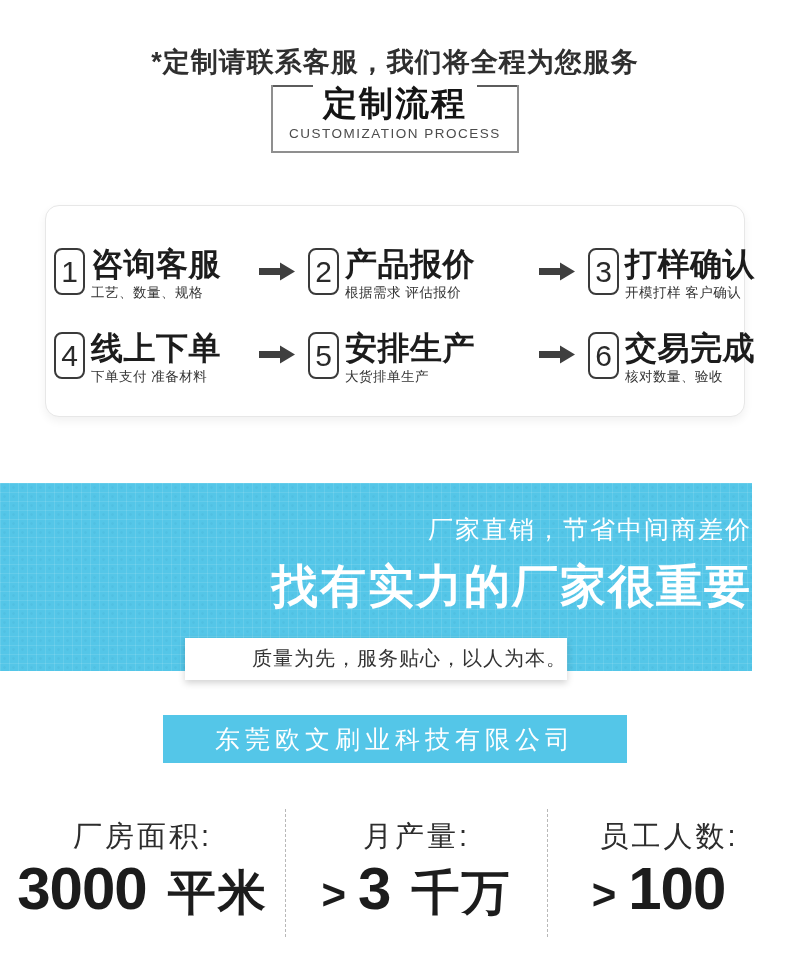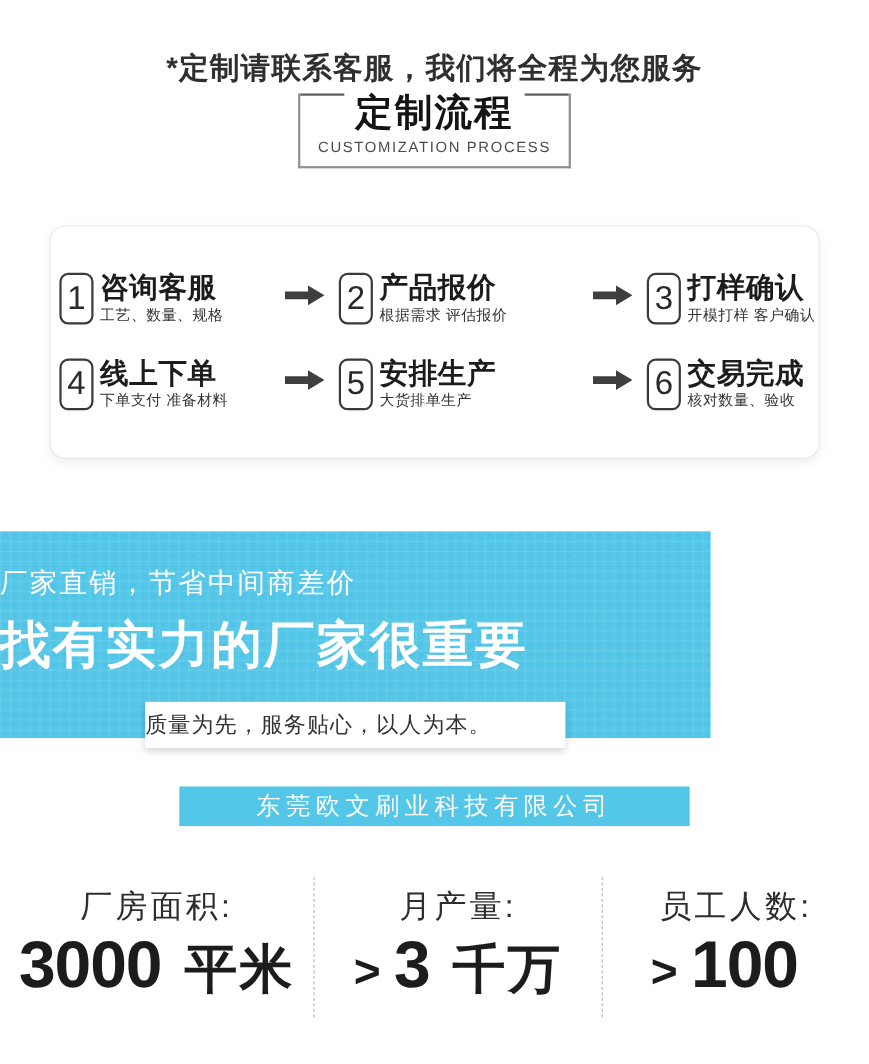--- a/index.html
+++ b/index.html
@@ -43,48 +43,48 @@
   .process-grid {
     display:grid; grid-template-columns:192px 62px 218px 62px 150px;
     row-gap:30px; align-items:center;
   }
   .step { display:flex; align-items:flex-start; }
   .step-num {
     flex:0 0 auto; width:31px; height:47px; border:2px solid #3a3a3a; border-radius:8px;
     display:flex; align-items:center; justify-content:center;
     font-size:30px; color:#2a2a2a; margin-right:6px; font-weight:400;
   }
-  .step-title { font-size:26px; font-weight:800; color:#1c1c1c; line-height:1.02; letter-spacing:0.5px; white-space:nowrap; }
+  .step-title { font-size:32px; font-weight:800; color:#1c1c1c; line-height:1.02; letter-spacing:0.5px; white-space:nowrap; }
   .step-desc  { font-size:13.5px; color:#333; margin-top:3px; white-space:nowrap; letter-spacing:0.5px; }
   .arrow-cell { display:flex; align-items:center; justify-content:center; margin-top:-8px; }
 
   
   .banner {
-    margin-top:66px; height:188px; width:646px;
+    margin-top:66px; height:188px; width:752px;
     background-color:#54c6e8;
     background-image:
       linear-gradient(rgba(255,255,255,0.10) 1px, transparent 1px),
       linear-gradient(90deg, rgba(255,255,255,0.10) 1px, transparent 1px),
       radial-gradient(circle, rgba(27,108,143,0.06) 1.2px, transparent 1.6px);
     background-size:9px 9px, 9px 9px, 9px 9px;
-    text-align:left;
+    text-align:right;
   }
   .banner-line1 { margin:0; padding-top:30px; font-size:25px; color:#fff; letter-spacing:2px; font-weight:500; }
   .banner-line2 { margin:10px 0 0; font-size:46px; color:#fff; font-weight:800; letter-spacing:2px; }
   .quality-box {
     width:382px; margin:20px auto 0; background:#fff; padding:7px 0 8px;
     box-shadow:0 3px 7px rgba(0,0,0,0.18);
     font-size:20px; color:#333; letter-spacing:1px; font-weight:500;
   }
 
   
   .company-bar {
-    width:464px; height:36px; margin:44px auto 0; background:#54c6e8;
+    width:464px; height:48px; margin:44px auto 0; background:#54c6e8;
     display:flex; align-items:center; justify-content:center;
-    color:#fff; font-size:22px; letter-spacing:5px; font-weight:500;
+    color:#fff; font-size:25px; letter-spacing:5px; font-weight:500;
   }
 
   
   .stats { margin-top:46px; display:grid; grid-template-columns:285px 262px 243px; }
   .stat { text-align:center; padding:8px 0 12px; }
   .stat + .stat { border-left:1px dashed #b8b8b8; }
   .stat-label { font-size:29px; color:#2d2d2d; letter-spacing:3px; font-weight:500; }
   .stat-value { margin-top:2px; display:flex; align-items:baseline; justify-content:center; color:#1c1c1c; }
   .stat-prefix { font-size:42px; font-weight:700; margin-right:12px; }
   .stat-prefix:empty { margin-right:0; }

